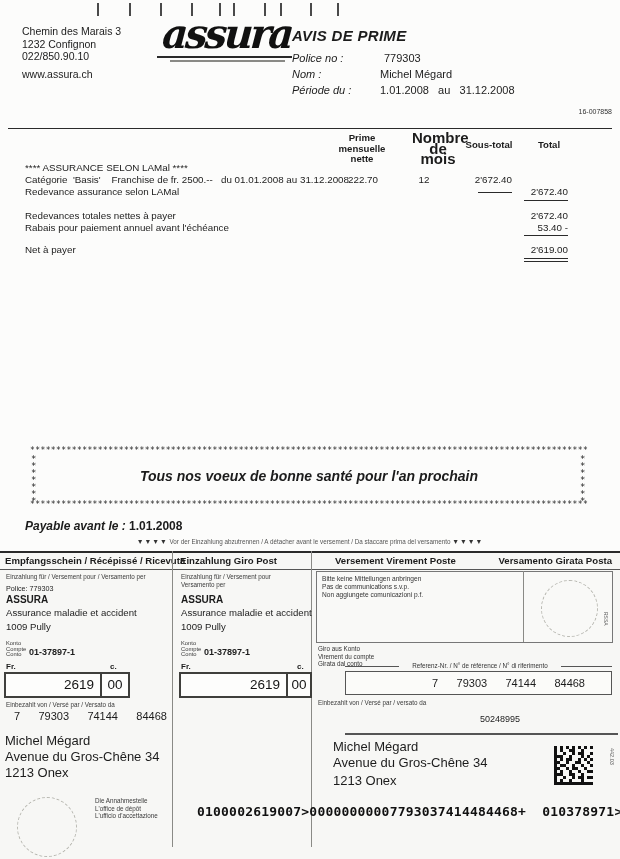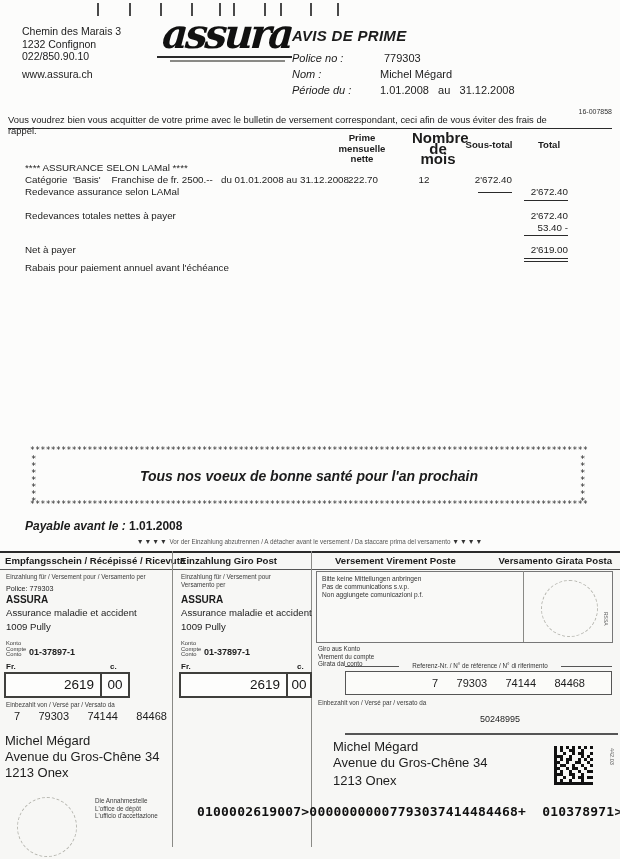--- a/index.html
+++ b/index.html
@@ -56,21 +56,20 @@
 
   <div class="abs b i" style="left:292px;top:27px;font-size:15px;letter-spacing:0.3px;">AVIS DE PRIME</div>
   <div class="abs i" style="left:292px;top:52px;font-size:11px;">Police no :</div>
   <div class="abs" style="left:384px;top:52px;font-size:11px;">779303</div>
   <div class="abs i" style="left:292px;top:68px;font-size:11px;">Nom :</div>
   <div class="abs" style="left:380px;top:68px;font-size:11px;">Michel Mégard</div>
   <div class="abs i" style="left:292px;top:84px;font-size:11px;">Période du :</div>
   <div class="abs pre" style="left:380px;top:84px;font-size:11px;">1.01.2008   au   31.12.2008</div>
   <div class="abs" style="left:560px;top:108px;width:52px;font-size:7px;text-align:right;color:#333;">16-007858</div>
 
-  <div class="abs" style="left:8px;top:114px;width:548px;font-size:9.4px;">Vous voudrez bien vous acquitter de votre prime avec le bulletin de versement correspondant, ceci afin de vous éviter des frais de rappel.</div>
   <div class="hline" style="left:8px;top:128px;width:604px;height:1.3px;"></div>
 
   <div class="abs b prelines center" style="left:330px;top:133px;width:64px;font-size:9.6px;line-height:10.6px;">Prime
 mensuelle
 nette</div>
   <div class="abs b prelines center" style="left:412px;top:133px;width:52px;font-size:15px;line-height:10.6px;text-align:center;">Nombre
 de mois</div>
   <div class="abs b center" style="left:458px;top:139px;width:62px;font-size:9.6px;">Sous-total</div>
   <div class="abs b center" style="left:527px;top:139px;width:44px;font-size:9.6px;">Total</div>
 
@@ -88,21 +87,21 @@
     <div class="hline" style="left:478px;top:192px;width:34px;height:1.2px;"></div>
     <div class="abs right" style="left:506px;top:186px;width:62px;font-size:9.8px;">2'672.40</div>
   </div>
   <div class="hline" style="left:524px;top:200px;width:44px;height:1px;"></div>
 
   <div>
     <div class="abs" style="left:25px;top:210px;font-size:9.8px;">Redevances totales nettes à payer</div>
     <div class="abs right" style="left:506px;top:210px;width:62px;font-size:9.8px;">2'672.40</div>
   </div>
   <div>
-    <div class="abs" style="left:25px;top:222px;font-size:9.8px;margin-top:40px;">Rabais pour paiement annuel avant l'échéance</div>
+    <div class="abs" style="left:25px;top:222px;font-size:9.8px;">Rabais pour paiement annuel avant l'échéance</div>
     <div class="abs right" style="left:506px;top:222px;width:62px;font-size:9.8px;">53.40 -</div>
   </div>
   <div class="hline" style="left:524px;top:235px;width:44px;height:1px;"></div>
 
   <div>
     <div class="abs" style="left:25px;top:244px;font-size:9.8px;">Net à payer</div>
     <div class="abs right" style="left:506px;top:244px;width:62px;font-size:9.8px;">2'619.00</div>
   </div>
   <div class="hline" style="left:524px;top:258px;width:44px;height:1px;"></div>
   <div class="hline" style="left:524px;top:261px;width:44px;height:1px;"></div>

